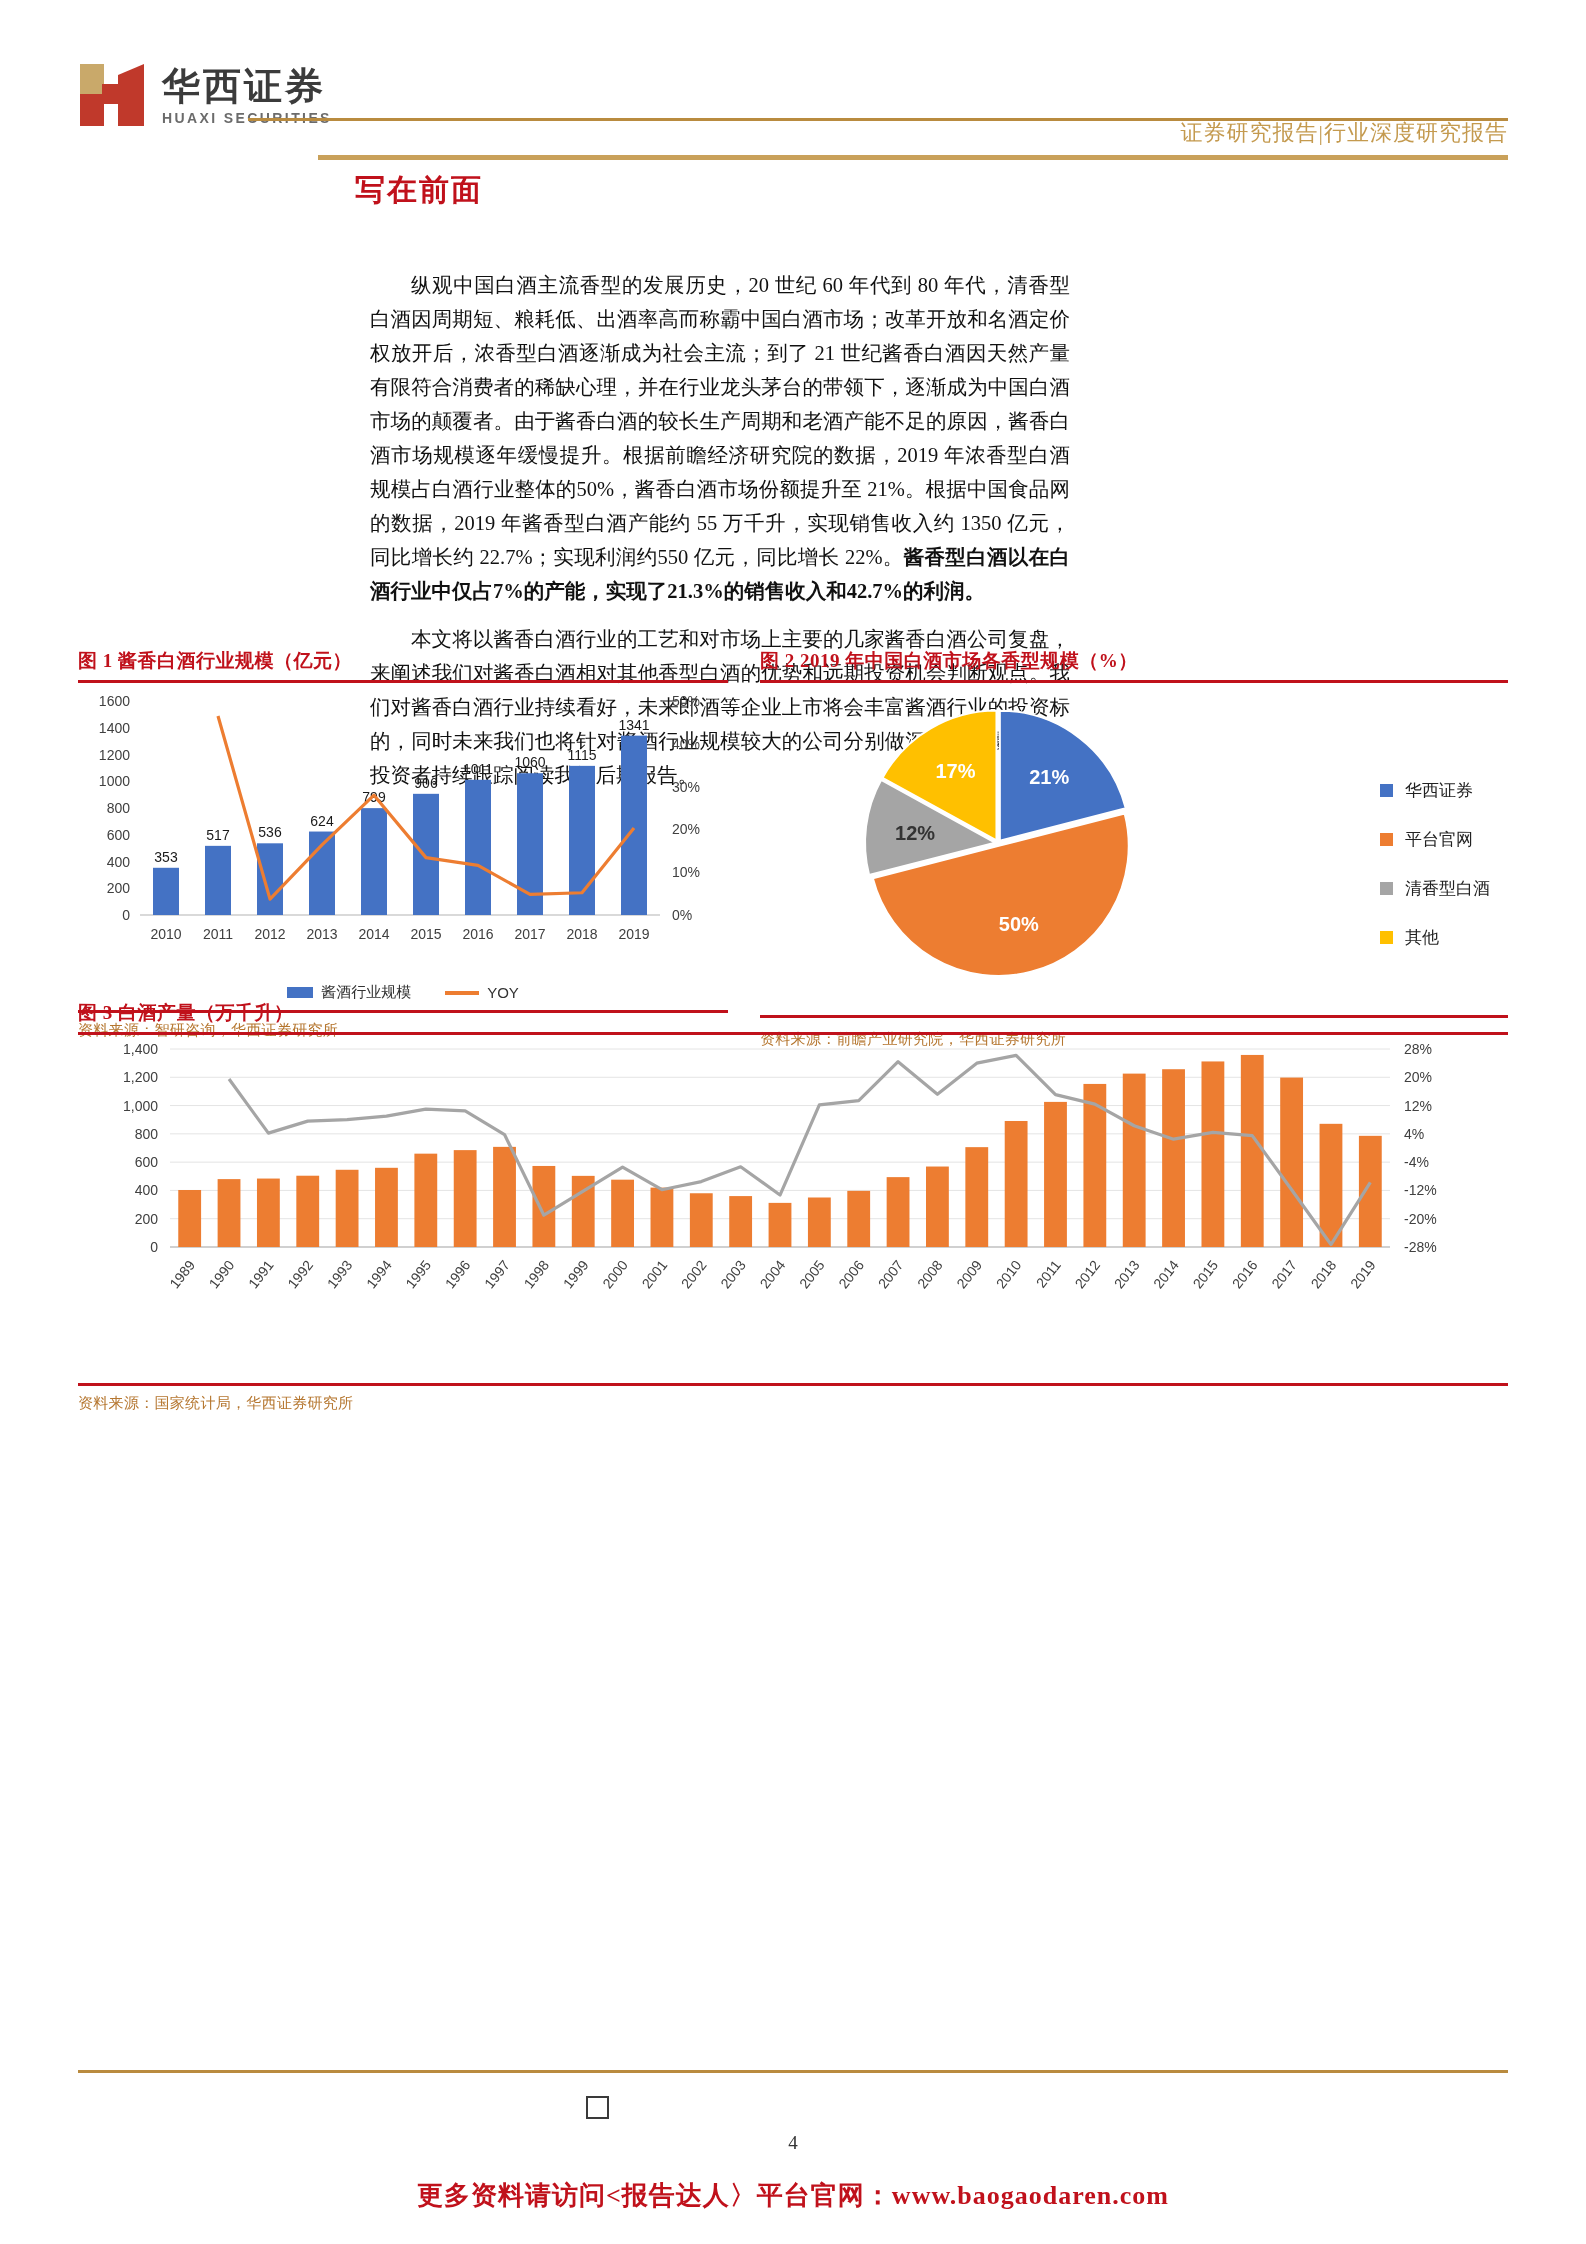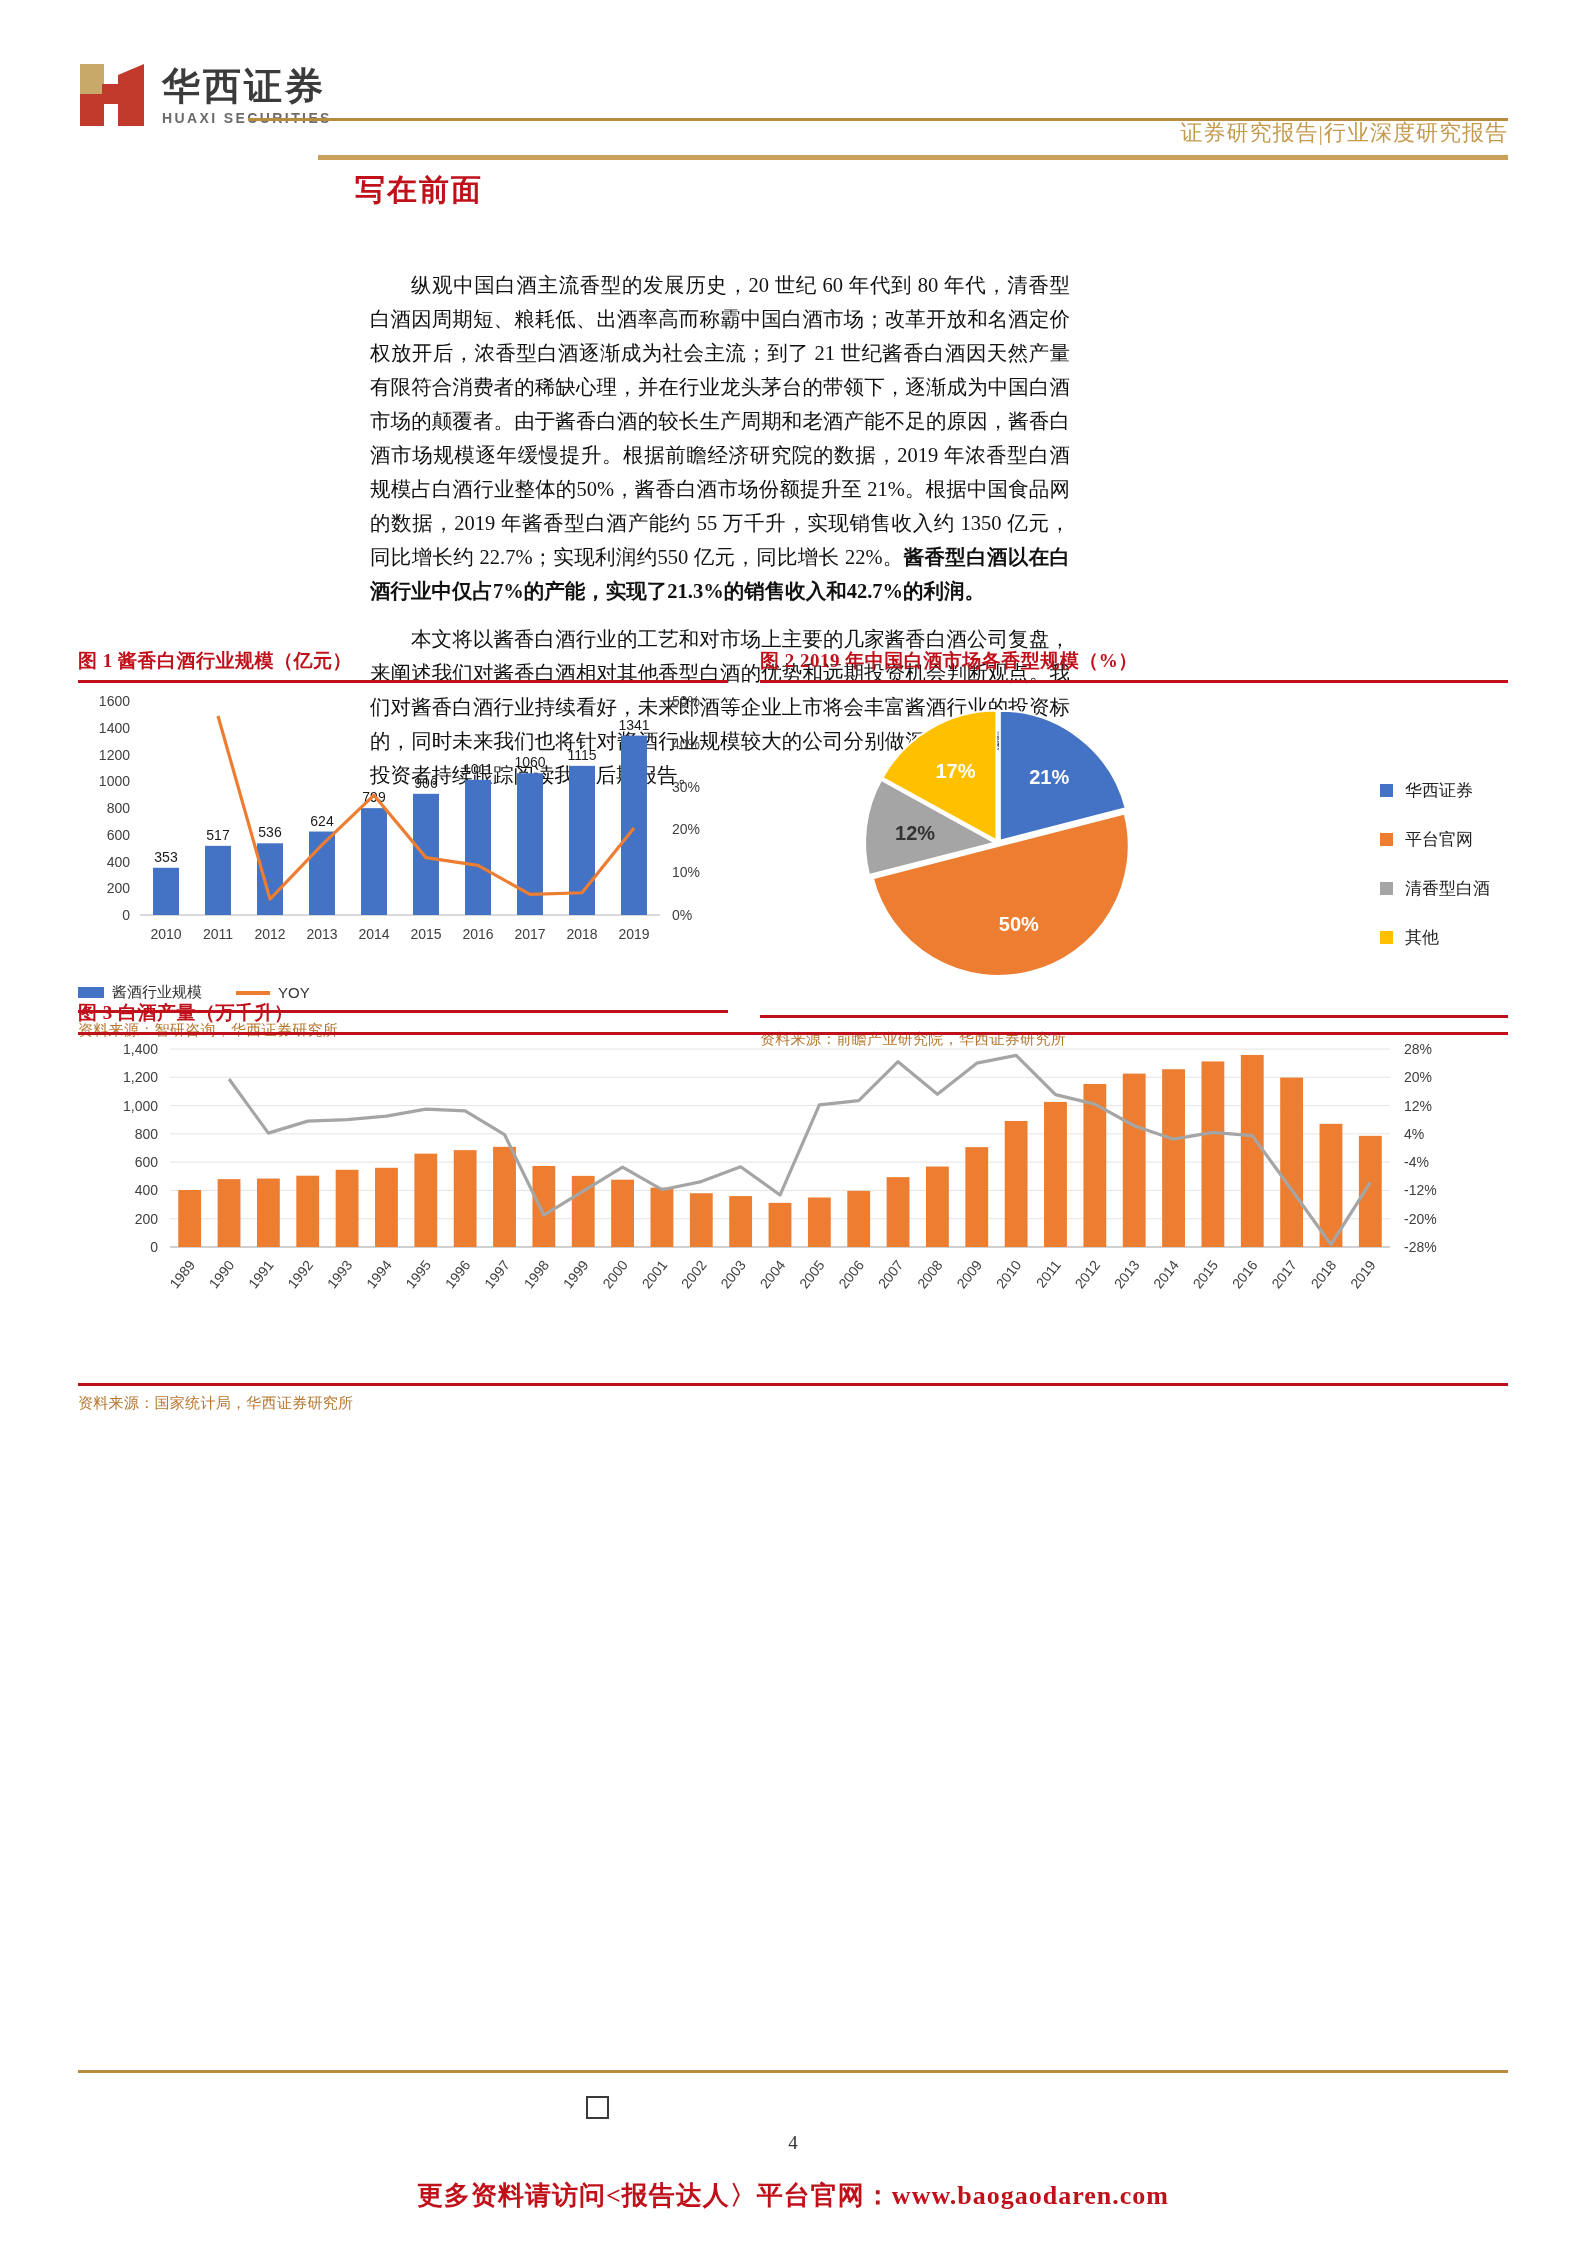--- a/index.html
+++ b/index.html
@@ -47,21 +47,21 @@
 
   #fig1{position:absolute;left:78px;top:648px;width:650px;}
   #fig2{position:absolute;left:760px;top:648px;width:748px;}
   #fig3{position:absolute;left:78px;top:1000px;width:1430px;}
 
   .fig-body{position:relative;}
 
   
   .axis-lbl{font-family:"Liberation Sans",sans-serif;font-size:14px;fill:#404040;}
   .datalbl{font-family:"Liberation Sans",sans-serif;font-size:14px;fill:#1a1a1a;}
-  .legend-row{display:flex;justify-content:flex-start;align-items:center;gap:34px;margin-top:6px;}
+  .legend-row{display:flex;justify-content:center;align-items:center;gap:34px;margin-top:6px;}
   .lg{display:flex;align-items:center;gap:8px;font-family:"Liberation Sans",sans-serif;font-size:15px;color:#333;}
   .lg .sw-bar{width:26px;height:11px;display:inline-block;}
   .lg .sw-line{width:34px;height:4px;display:inline-block;}
 
   
   .pie-legend{position:absolute;right:18px;top:96px;display:flex;flex-direction:column;gap:26px;}
   .pl{display:flex;align-items:center;gap:12px;font-family:"Liberation Sans",sans-serif;font-size:17px;color:#222;}
   .pl .sq{width:13px;height:13px;display:inline-block;}
 
   

